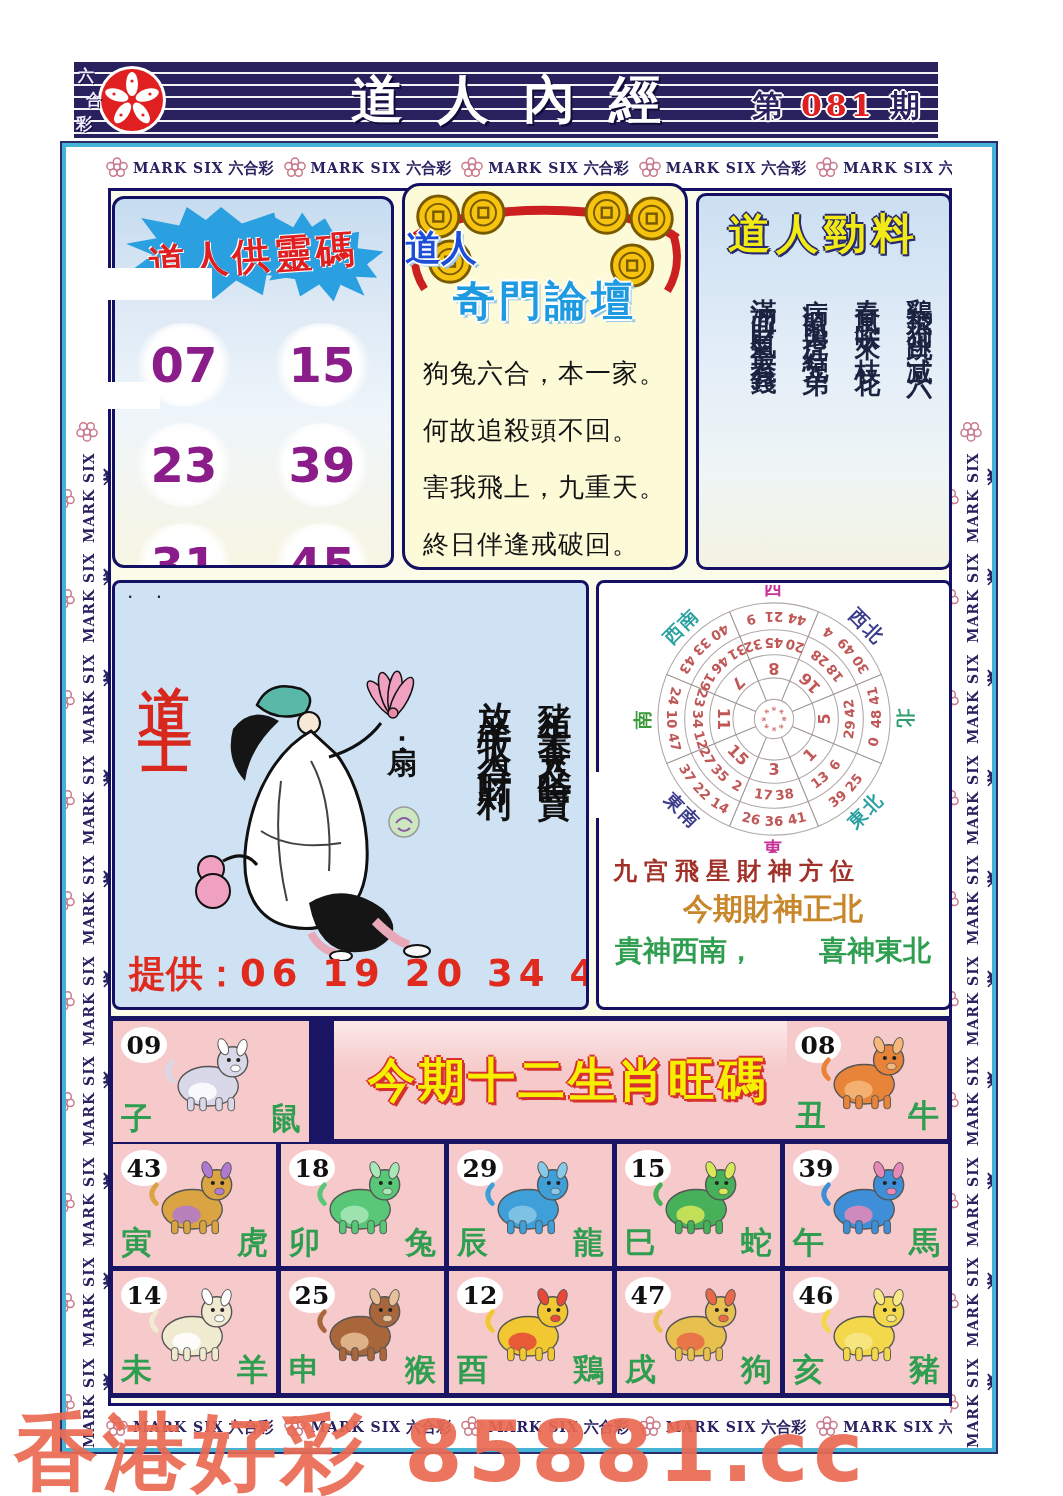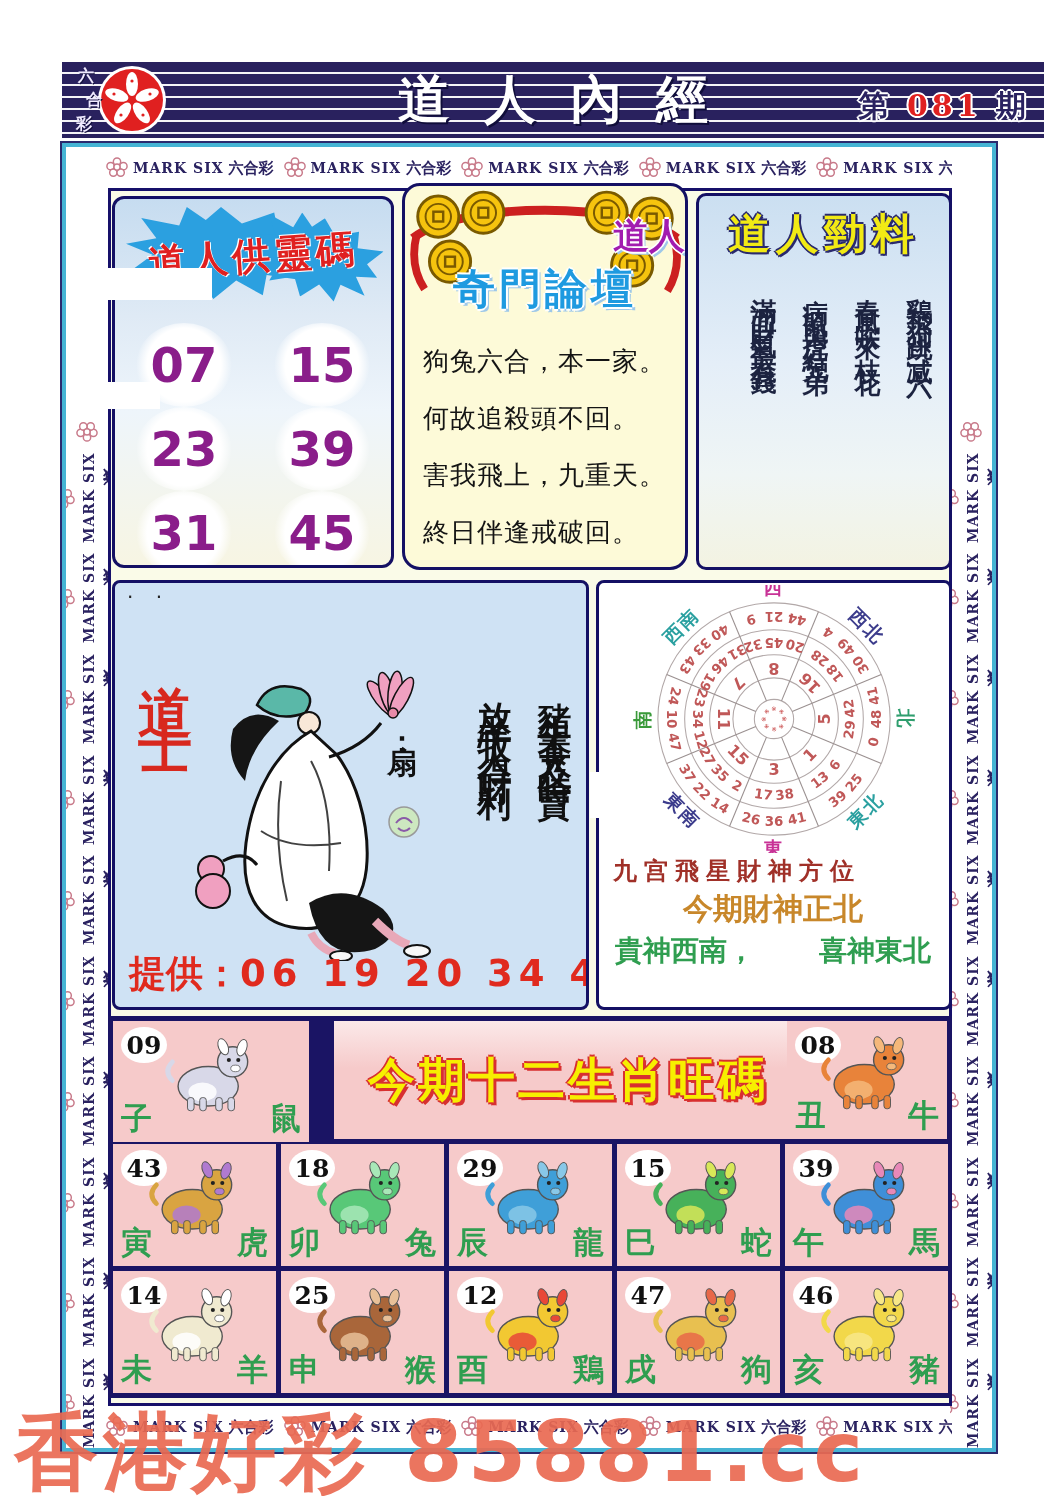--- a/index.html
+++ b/index.html
@@ -1,23 +1,23 @@
 <!DOCTYPE html>
 <html><head>
 <meta charset="utf-8">
 <style>
   html,body{margin:0;padding:0;}
   body{width:1063px;height:1496px;position:relative;background:#ffffff;
        font-family:"DejaVu Sans",sans-serif;overflow:hidden;}
   .serif{font-family:"DejaVu Serif",serif;}
 
   
-  .banner{position:absolute;left:62px;top:62px;width:982px;height:76px;
+  .banner{position:absolute;left:74px;top:62px;width:820px;height:76px;
     background-color:#29215e;
-    background-image:repeating-linear-gradient(180deg,rgba(255,255,255,0) 0 10px,rgba(255,255,255,.95) 10px 12px);}
+    background-image:repeating-linear-gradient(180deg,rgba(255,255,255,0) 0 10px,rgba(255,255,255,.95) 10px 12px);padding-left:44px;}
   .banner-title{position:absolute;left:0;top:0;width:100%;height:100%;
     display:flex;align-items:center;justify-content:center;
     color:#ffffff;font-family:"DejaVu Serif",serif;font-weight:bold;
     font-size:52px;letter-spacing:34px;text-indent:34px;
     text-shadow:2px 2px 0 #100d3a;}
   .issue{position:absolute;right:14px;top:24px;font-weight:bold;font-size:30px;
     font-family:"DejaVu Serif",serif;letter-spacing:4px;white-space:nowrap;}
   .issue .navy{color:#2a2260;}
   .issue .red{color:#e02020;}
   .outline-white{text-shadow:-2px 0 0 #fff,2px 0 0 #fff,0 -2px 0 #fff,0 2px 0 #fff,
@@ -54,31 +54,31 @@
   .burst-wrap{position:relative;width:262px;height:96px;margin:8px auto 0;}
   .burst{position:absolute;background:#2ba0e0;
     clip-path:polygon(50% 0%,61% 18%,78% 6%,80% 26%,100% 22%,90% 42%,100% 55%,84% 60%,94% 80%,74% 74%,72% 96%,58% 80%,46% 100%,38% 78%,20% 90%,24% 68%,2% 70%,14% 52%,0% 40%,16% 34%,8% 12%,28% 20%,32% 0%,42% 14%);}
   .burst.b1{left:4px;top:0;width:190px;height:92px;}
   .burst.b2{left:128px;top:10px;width:130px;height:82px;transform:rotate(14deg);}
   .burst-title{position:absolute;left:0;top:24px;width:100%;text-align:center;
     color:#e02020;font-family:"DejaVu Serif",serif;font-weight:bold;font-size:38px;
     letter-spacing:4px;transform:rotate(-4deg);
     text-shadow:1px 1px 0 #fff,-1px -1px 0 #fff;}
   .gl-grid{display:grid;grid-template-columns:1fr 1fr;justify-items:center;
-    margin-top:20px;}
+    margin-top:20px;row-gap:16px;}
   .gl-num{width:96px;height:84px;line-height:84px;text-align:center;
     font-weight:bold;font-size:48px;color:#8a1d8a;border-radius:50%;
     background:radial-gradient(circle,#ffffff 58%,rgba(255,255,255,0) 75%);}
 
   
   #box-qimen{left:402px;top:183px;width:286px;height:387px;border-radius:18px;
     background:#fdfad8;overflow:hidden;}
   #coins{position:absolute;left:0;top:0;width:100%;height:118px;}
-  .qm-title1{margin-top:26px;text-align:right;font-weight:bold;font-size:36px;
-    color:#a21caf;position:relative;}
+  .qm-title1{margin-top:38px;text-align:left;font-weight:bold;font-size:36px;
+    color:#1d4ed8;position:relative;}
   .qm-title2{text-align:center;font-weight:bold;font-size:42px;letter-spacing:4px;
     color:#1e9ae0;position:relative;}
   .qm-title1,.qm-title2{text-shadow:-2px 0 0 #fff,2px 0 0 #fff,0 -2px 0 #fff,0 2px 0 #fff,3px 3px 0 #9ec8e8;}
   .qm-poem{margin:16px 0 0 18px;}
   .qm-line{font-size:26px;color:#141414;line-height:57px;letter-spacing:1px;font-family:"DejaVu Serif",serif;}
   .qm-gift{margin-top:4px;text-align:center;font-size:21px;color:#141414;font-family:"DejaVu Serif",serif;}
 
   
   #box-jinliao{left:696px;top:193px;width:256px;height:377px;border-radius:10px;
     background:linear-gradient(180deg,#cbdff1 0%,#e4eef8 45%,#eff5f5 75%,#f3f3e2 100%);overflow:hidden;}

